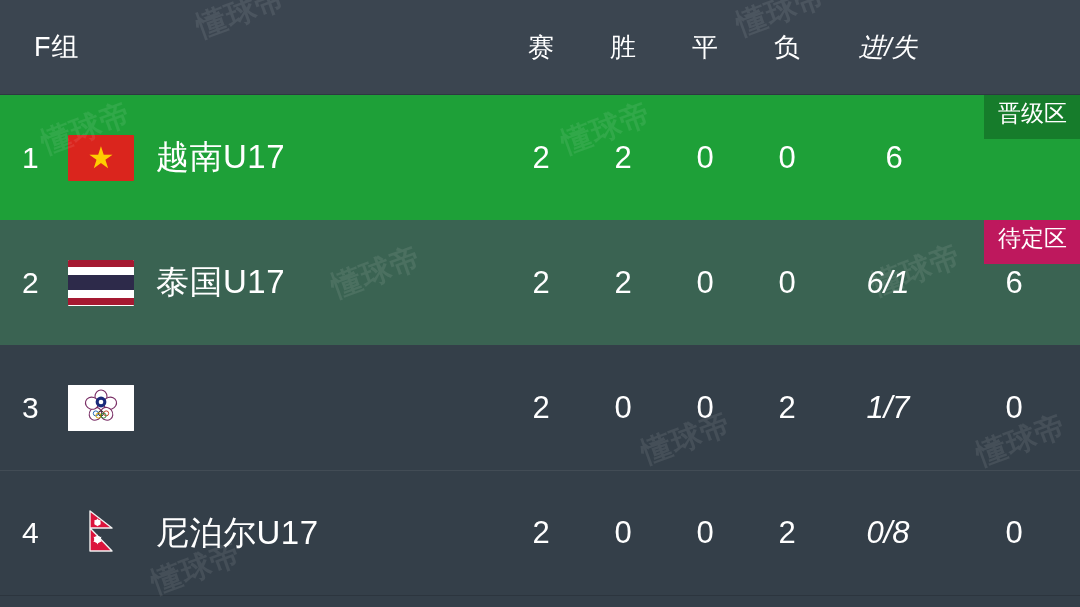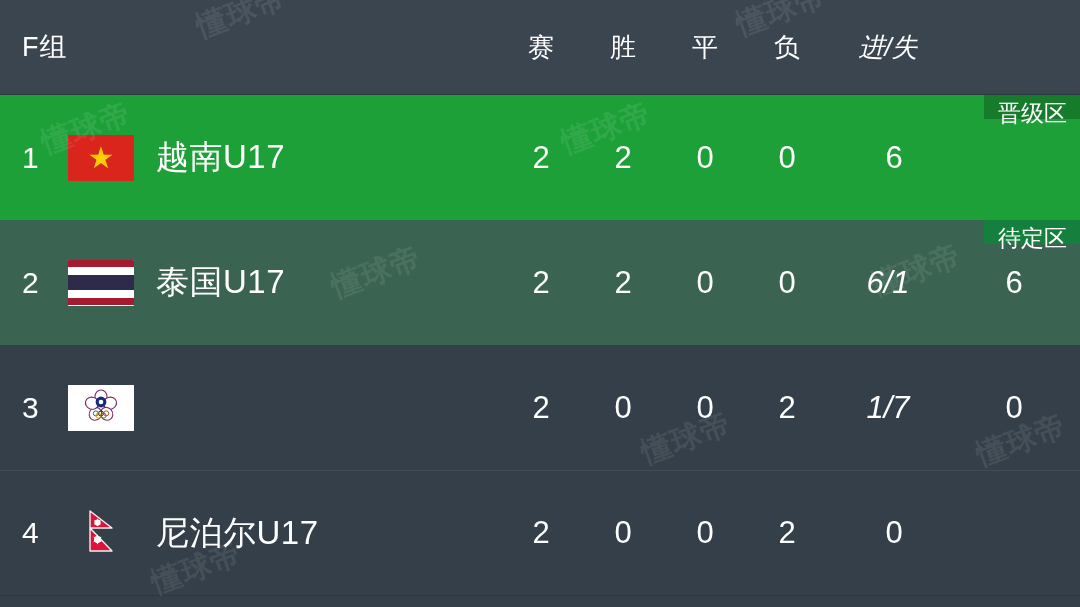--- a/index.html
+++ b/index.html
@@ -46,21 +46,21 @@
   .header-row {
     display: flex;
     align-items: center;
     height: 95px;
     background: #3b4550;
     border-bottom: 1px solid #2e3842;
     box-sizing: border-box;
   }
   .group-cell {
     width: 500px;
-    padding-left: 22px;
+    padding-left: 34px;
     box-sizing: border-box;
     color: #ffffff;
     font-size: 27px;
     letter-spacing: 1px;
   }
   .header-row .stat {
     color: #ffffff;
     font-size: 26px;
     text-align: center;
   }
@@ -122,30 +122,30 @@
   }
   .pts-cell {
     position: relative;
   }
 
   
   .zone-badge {
     position: absolute;
     top: 0;
     right: 0;
-    height: 24px;
+    height: 44px;
     line-height: 36px;
     padding: 0 13px 0 14px;
     font-size: 23px;
     color: #ffffff;
     white-space: nowrap;
     z-index: 4;
   }
   .badge-qualify { background: #167c2b; }
-  .badge-pending { background: #15803d; margin-left: 40px; }
+  .badge-pending { background: #be185d; margin-left: 40px; }
 
   
   .bottom-strip {
     position: relative;
     z-index: 2;
     height: 40px;
     background: #343f49;
     border-top: 1px solid #2c353e;
     box-sizing: border-box;
   }
@@ -294,20 +294,21 @@
               </g>
             </g>
           </svg>
         </div>
         <div class="team-name">尼泊尔U17</div>
       </div>
       <div class="stat c-played">2</div>
       <div class="stat c-win">0</div>
       <div class="stat c-draw">0</div>
       <div class="stat c-loss">2</div>
+      <div class="stat c-goals">0/8</div>
       <div class="stat c-points pts-cell">0</div>
     </div>
 
   </div>
 
   <div class="bottom-strip"></div>
 
 </div>
 
 </body></html>

